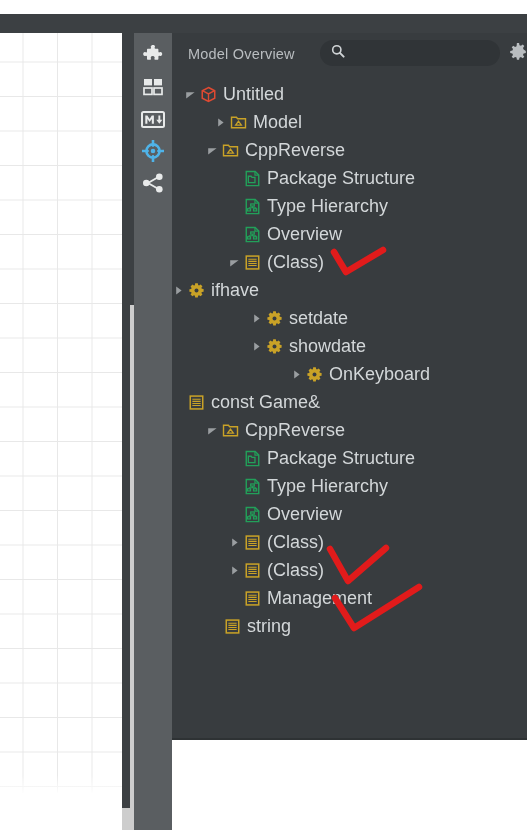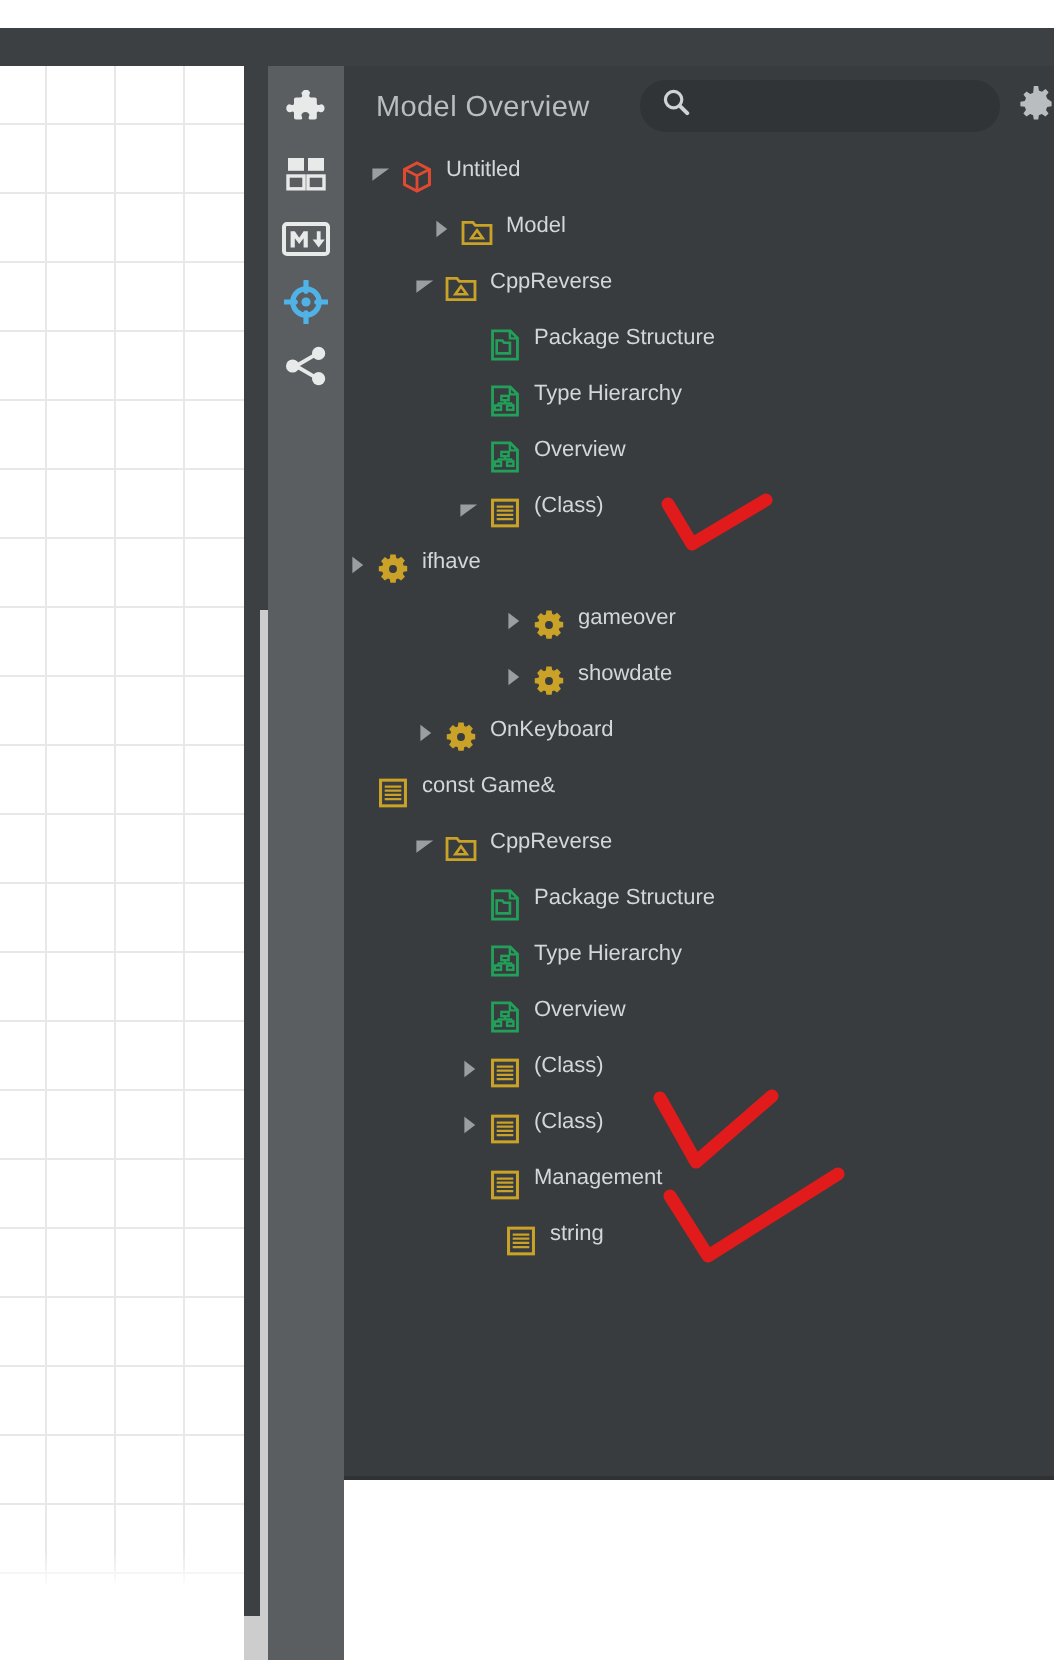--- a/index.html
+++ b/index.html
@@ -67,22 +67,22 @@
     flex: 1; background: transparent; border: 0; outline: none;
     color: #d6d9db; font-size: 12.5px; font-family: "Liberation Sans", sans-serif;
     padding: 0 8px 0 5px;
   }
   .gear-btn { position: absolute; left: 336px; top: 9px; width: 20px; height: 20px; cursor: pointer; }
 
   
   .tree { position: relative; padding-top: 2px; }
   .row {
     position: relative; height: 28px;
-    display: flex; 
-    font-size: 11px; color: #d3d7d9;
+    display: flex; align-items: center;
+    font-size: 18px; color: #d3d7d9;
     white-space: nowrap; cursor: pointer;
   }
   .row .twisty { width: 13px; height: 13px; flex: 0 0 13px; margin-right: 3px; }
   .row .twisty-pad { width: 16px; flex: 0 0 16px; }
   .row .ico { width: 17px; height: 17px; flex: 0 0 17px; margin-right: 6px; display: block; }
   .row .lbl { line-height: 1; }
 
   
   .ex-divider { position: absolute; left: 172px; top: 738px; width: 355px; height: 2px; background: #2e3234; }
   .editors { position: absolute; left: 172px; top: 740px; width: 355px; height: 90px; background: #4b4f52; }
@@ -264,33 +264,33 @@
           <span class="lbl">ifhave</span>
         </div>
         <div class="row" style="padding-left: 78px;">
           <svg viewBox="0 0 13 13" class="twisty">
             <path d="M4.2 2.4 9.6 6.5 4.2 10.6z" fill="#9a9ea1"></path>
           </svg>
           <svg viewBox="0 0 18 18" class="ico" width="17" height="17">
             <path fill="#c9a227" d="M7.6 1.3h2.8l.3 1.9 1 .42 1.6-1.1 2 2-1.1 1.6.42 1 1.9.3v2.8l-1.9.3-.42 1 1.1 1.6-2 2-1.6-1.1-1 .42-.3 1.9H7.6l-.3-1.9-1-.42-1.6 1.1-2-2 1.1-1.6-.42-1-1.9-.3V7.6l1.9-.3.42-1-1.1-1.6 2-2 1.6 1.1 1-.42z"></path>
             <circle cx="9" cy="9" r="2.1" fill="#383c3f"></circle>
           </svg>
-          <span class="lbl">gameover</span>
+          <span class="lbl">setdate</span>
         </div>
         <div class="row" style="padding-left: 78px;">
           <svg viewBox="0 0 13 13" class="twisty">
             <path d="M4.2 2.4 9.6 6.5 4.2 10.6z" fill="#9a9ea1"></path>
           </svg>
           <svg viewBox="0 0 18 18" class="ico" width="17" height="17">
             <path fill="#c9a227" d="M7.6 1.3h2.8l.3 1.9 1 .42 1.6-1.1 2 2-1.1 1.6.42 1 1.9.3v2.8l-1.9.3-.42 1 1.1 1.6-2 2-1.6-1.1-1 .42-.3 1.9H7.6l-.3-1.9-1-.42-1.6 1.1-2-2 1.1-1.6-.42-1-1.9-.3V7.6l1.9-.3.42-1-1.1-1.6 2-2 1.6 1.1 1-.42z"></path>
             <circle cx="9" cy="9" r="2.1" fill="#383c3f"></circle>
           </svg>
           <span class="lbl">showdate</span>
         </div>
-        <div class="row" style="padding-left: 34px;">
+        <div class="row" style="padding-left: 118px;">
           <svg viewBox="0 0 13 13" class="twisty">
             <path d="M4.2 2.4 9.6 6.5 4.2 10.6z" fill="#9a9ea1"></path>
           </svg>
           <svg viewBox="0 0 18 18" class="ico" width="17" height="17">
             <path fill="#c9a227" d="M7.6 1.3h2.8l.3 1.9 1 .42 1.6-1.1 2 2-1.1 1.6.42 1 1.9.3v2.8l-1.9.3-.42 1 1.1 1.6-2 2-1.6-1.1-1 .42-.3 1.9H7.6l-.3-1.9-1-.42-1.6 1.1-2-2 1.1-1.6-.42-1-1.9-.3V7.6l1.9-.3.42-1-1.1-1.6 2-2 1.6 1.1 1-.42z"></path>
             <circle cx="9" cy="9" r="2.1" fill="#383c3f"></circle>
           </svg>
           <span class="lbl">OnKeyboard</span>
         </div>
         <div class="row" style="">
@@ -365,21 +365,21 @@
           <span class="lbl">(Class)</span>
         </div>
         <div class="row" style="padding-left: 56px;">
           <span class="twisty-pad"></span>
           <svg viewBox="0 0 18 18" class="ico" width="17" height="17">
             <rect x="2.4" y="2.2" width="13.2" height="13.6" fill="none" stroke="#c9a227" stroke-width="1.6"></rect>
             <path d="M4.6 5.6h8.8M4.6 7.8h8.8M4.6 10h8.8M4.6 12.2h8.8" stroke="#c9a227" stroke-width="1.2"></path>
           </svg>
           <span class="lbl">Management</span>
         </div>
-        <div class="row" style="padding-left: 64px;">
+        <div class="row" style="padding-left: 36px;">
           <span class="twisty-pad"></span>
           <svg viewBox="0 0 18 18" class="ico" width="17" height="17">
             <rect x="2.4" y="2.2" width="13.2" height="13.6" fill="none" stroke="#c9a227" stroke-width="1.6"></rect>
             <path d="M4.6 5.6h8.8M4.6 7.8h8.8M4.6 10h8.8M4.6 12.2h8.8" stroke="#c9a227" stroke-width="1.2"></path>
           </svg>
           <span class="lbl">string</span>
         </div>
       </div>
   </div>
 

